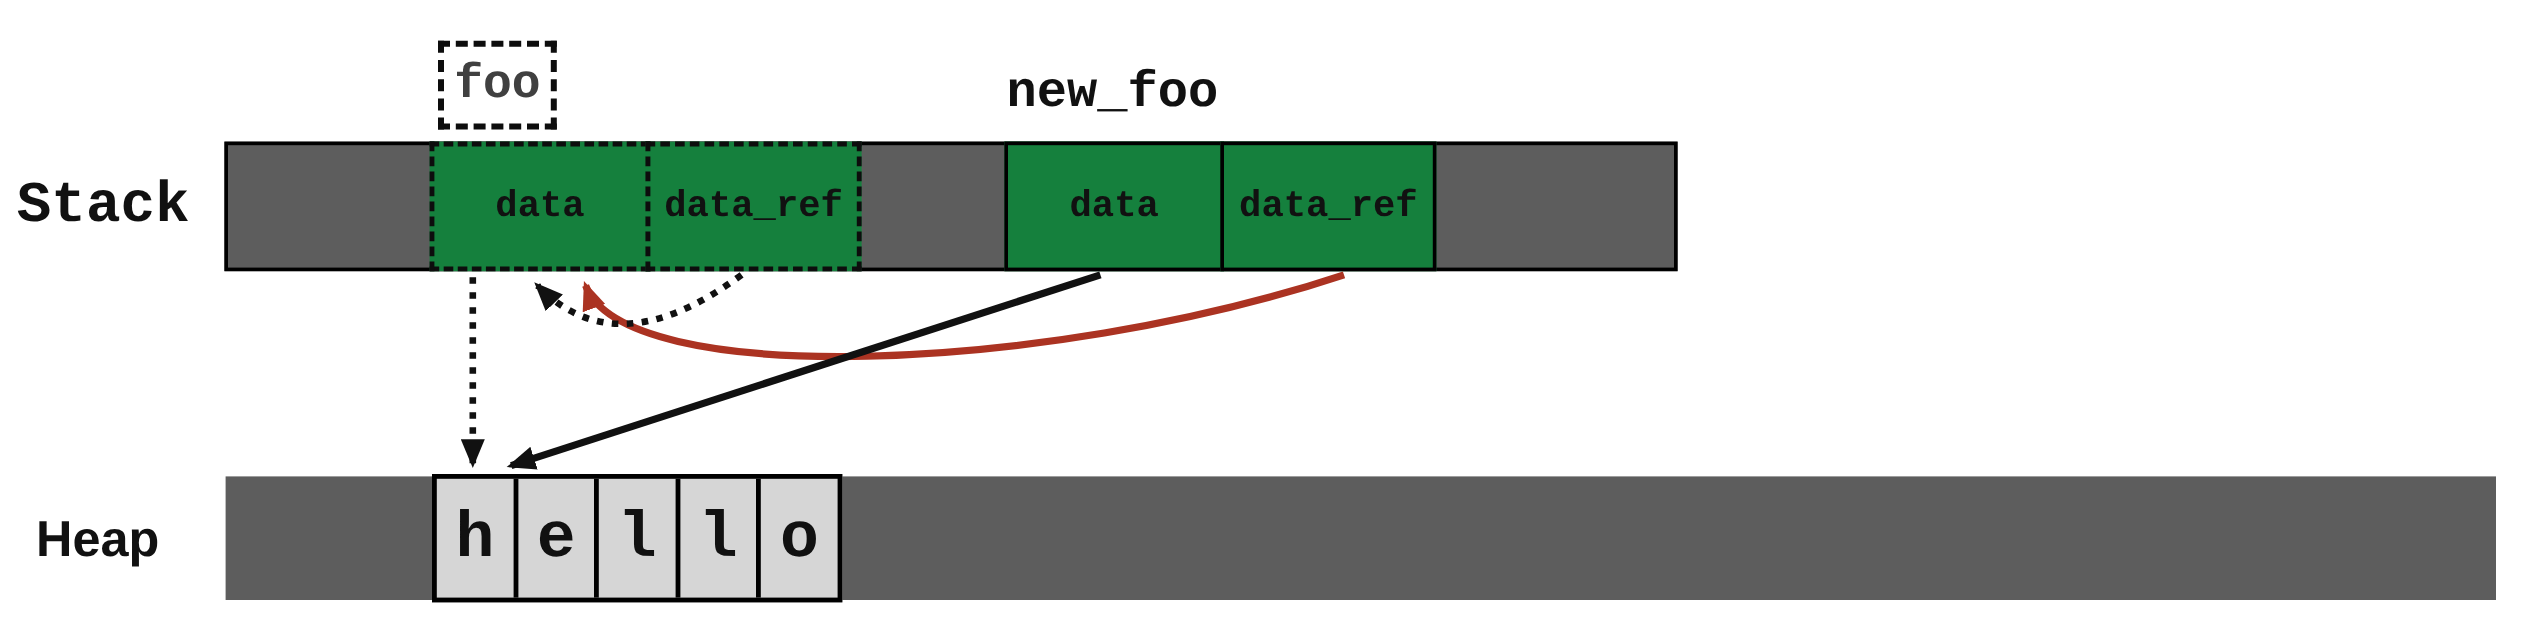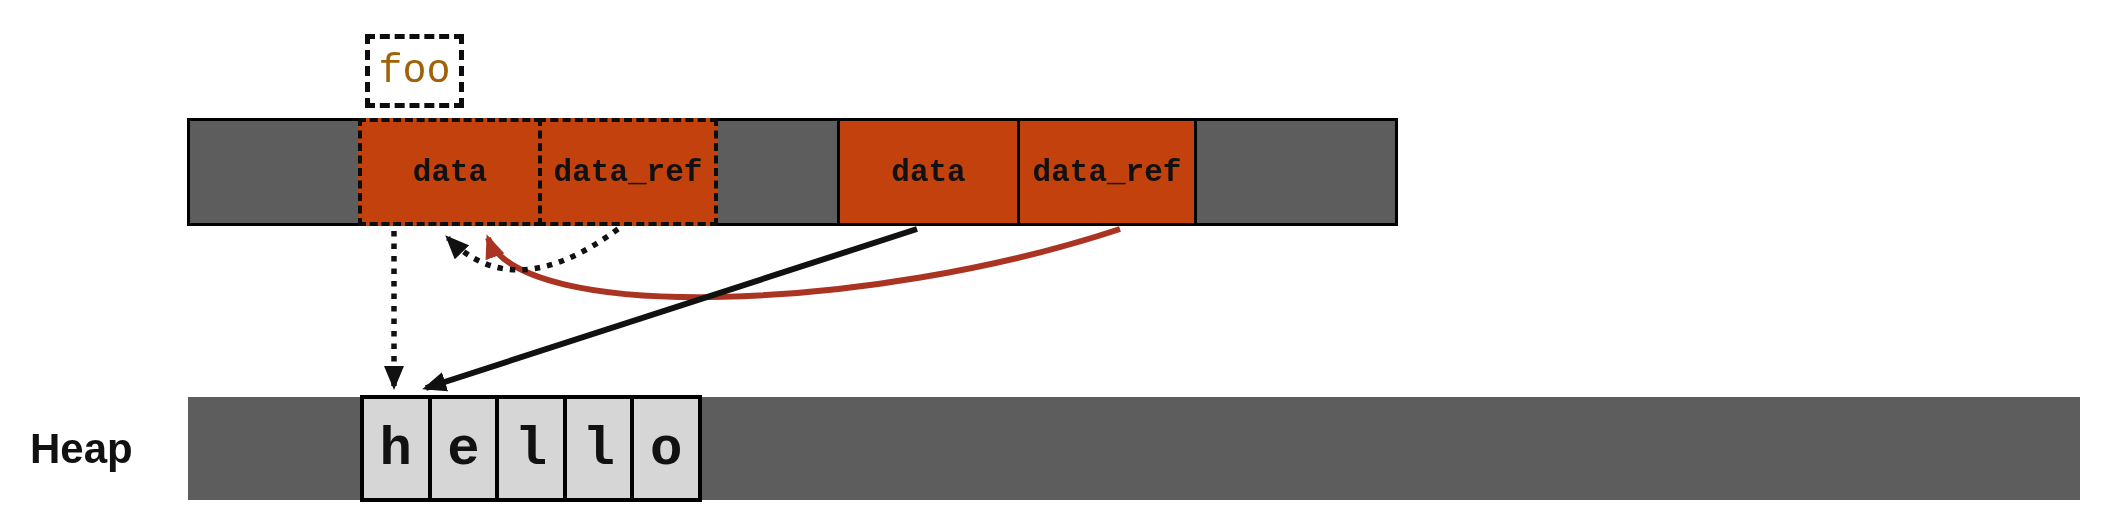--- a/index.html
+++ b/index.html
@@ -25,36 +25,36 @@
     position:absolute;left:187px;top:118px;width:1211px;height:108px;
     background:#5d5d5d;border:3px solid #000;box-sizing:border-box;
   }
   .heap-bar{
     position:absolute;left:188px;top:397px;width:1892px;height:103px;
     background:#5d5d5d;
   }
 
   .cell{
     position:absolute;top:118px;height:108px;box-sizing:border-box;
-    background:#c2410c;
+    background:#15803d;
     display:flex;align-items:center;justify-content:center;
     font-size:31px;font-weight:bold;line-height:1;color:#111;
   }
   .cell.dashed{border:4px dashed #0d0d0d;}
   .cell.solid{border:3px solid #000;}
   .foo-data{left:358px;width:184px;}
   .foo-dataref{left:538px;width:180px;}
   .nf-data{left:837px;width:183px;}
   .nf-dataref{left:1017px;width:180px;}
 
   .foo-box{
     position:absolute;left:365px;top:34px;width:99px;height:74px;
     box-sizing:border-box;border:5px dashed #0d0d0d;background:#fff;
     display:flex;align-items:center;justify-content:center;
-    font-size:40px;font-weight:normal;color:#a16207;
+    font-size:40px;font-weight:bold;color:#404040;
   }
   .newfoo-label{
     position:absolute;left:832px;top:56px;width:190px;
     text-align:center;font-size:42px;font-weight:bold;line-height:1;color:#111;
     white-space:nowrap;
   }
 
   .hello-block{
     position:absolute;left:360px;top:395px;width:342px;height:107px;
     box-sizing:border-box;border:4px solid #000;background:#d6d6d6;
@@ -67,31 +67,33 @@
   }
   .hcell + .hcell{border-left:4px solid #000;}
 
   svg.arrows{position:absolute;left:0;top:0;width:2106px;height:530px;pointer-events:none;}
 </style>
 </head>
 <body>
 
 <div class="canvas">
 
+  <div class="big-label stack-label">Stack</div>
   <div class="big-label heap-label">Heap</div>
 
   <div class="stack-bar"></div>
 
   <div class="cell dashed foo-data">data</div>
   <div class="cell dashed foo-dataref">data_ref</div>
 
   <div class="cell solid nf-data">data</div>
   <div class="cell solid nf-dataref">data_ref</div>
 
   <div class="foo-box">foo</div>
+  <div class="newfoo-label">new_foo</div>
 
   <div class="heap-bar"></div>
 
   <div class="hello-block">
     <div class="hcell">h</div>
     <div class="hcell">e</div>
     <div class="hcell">l</div>
     <div class="hcell">l</div>
     <div class="hcell">o</div>
   </div>

